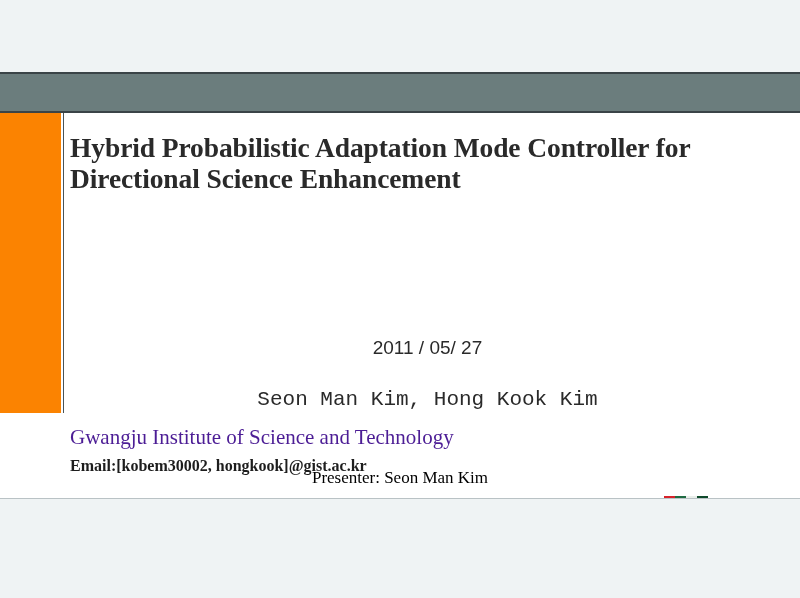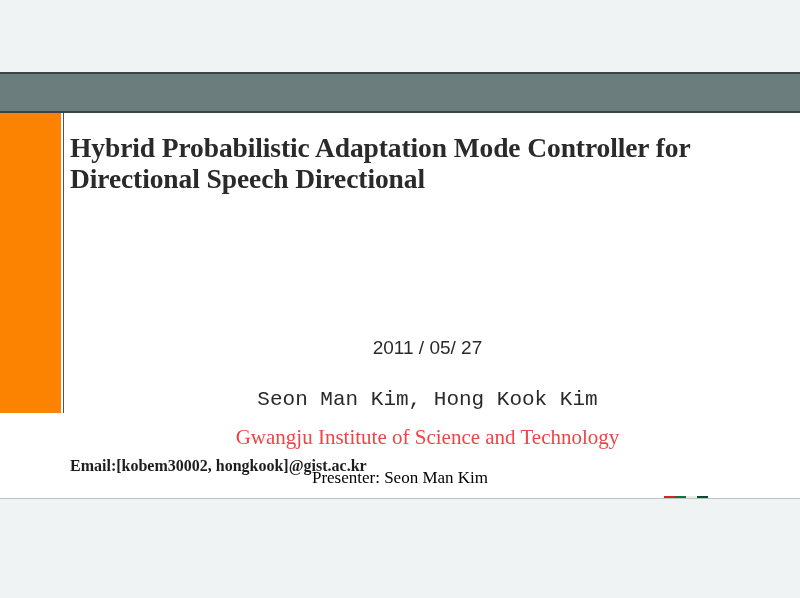--- a/index.html
+++ b/index.html
@@ -113,24 +113,24 @@
     font-size: 21px;
     color: #2a2a2a;
   }
 
   
   .affiliation-line {
     position: absolute;
     left: 70px;
     top: 353px;
     width: 715px;
-    text-align: center;
+    text-align: left;
     font-family: "Liberation Serif", serif;
     font-size: 21px;
-    color: #ef4444;
+    color: #4c1d95;
   }
 
   
   .email-line {
     position: absolute;
     left: 70px;
     top: 385px;
     width: 715px;
     text-align: left;
     font-family: "Liberation Serif", serif;
@@ -253,21 +253,21 @@
 <div id="slide-root">
 
   <div class="slide-canvas">
 
     <div class="header-band"></div>
     <div class="accent-block"></div>
     <div class="accent-rule"></div>
 
     <div class="title-block">
       <div class="title-line">Hybrid Probabilistic Adaptation Mode Controller for</div>
-      <div class="title-line">Directional Speech Directional</div>
+      <div class="title-line">Directional Science Enhancement</div>
     </div>
 
     <div class="date-line">2011 / 05/ 27</div>
 
     <div class="authors-line">Seon Man Kim, Hong Kook Kim</div>
 
     <div class="affiliation-line">Gwangju Institute of Science and Technology</div>
 
     <div class="email-line">Email:[kobem30002, hongkook]@gist.ac.kr</div>
 

